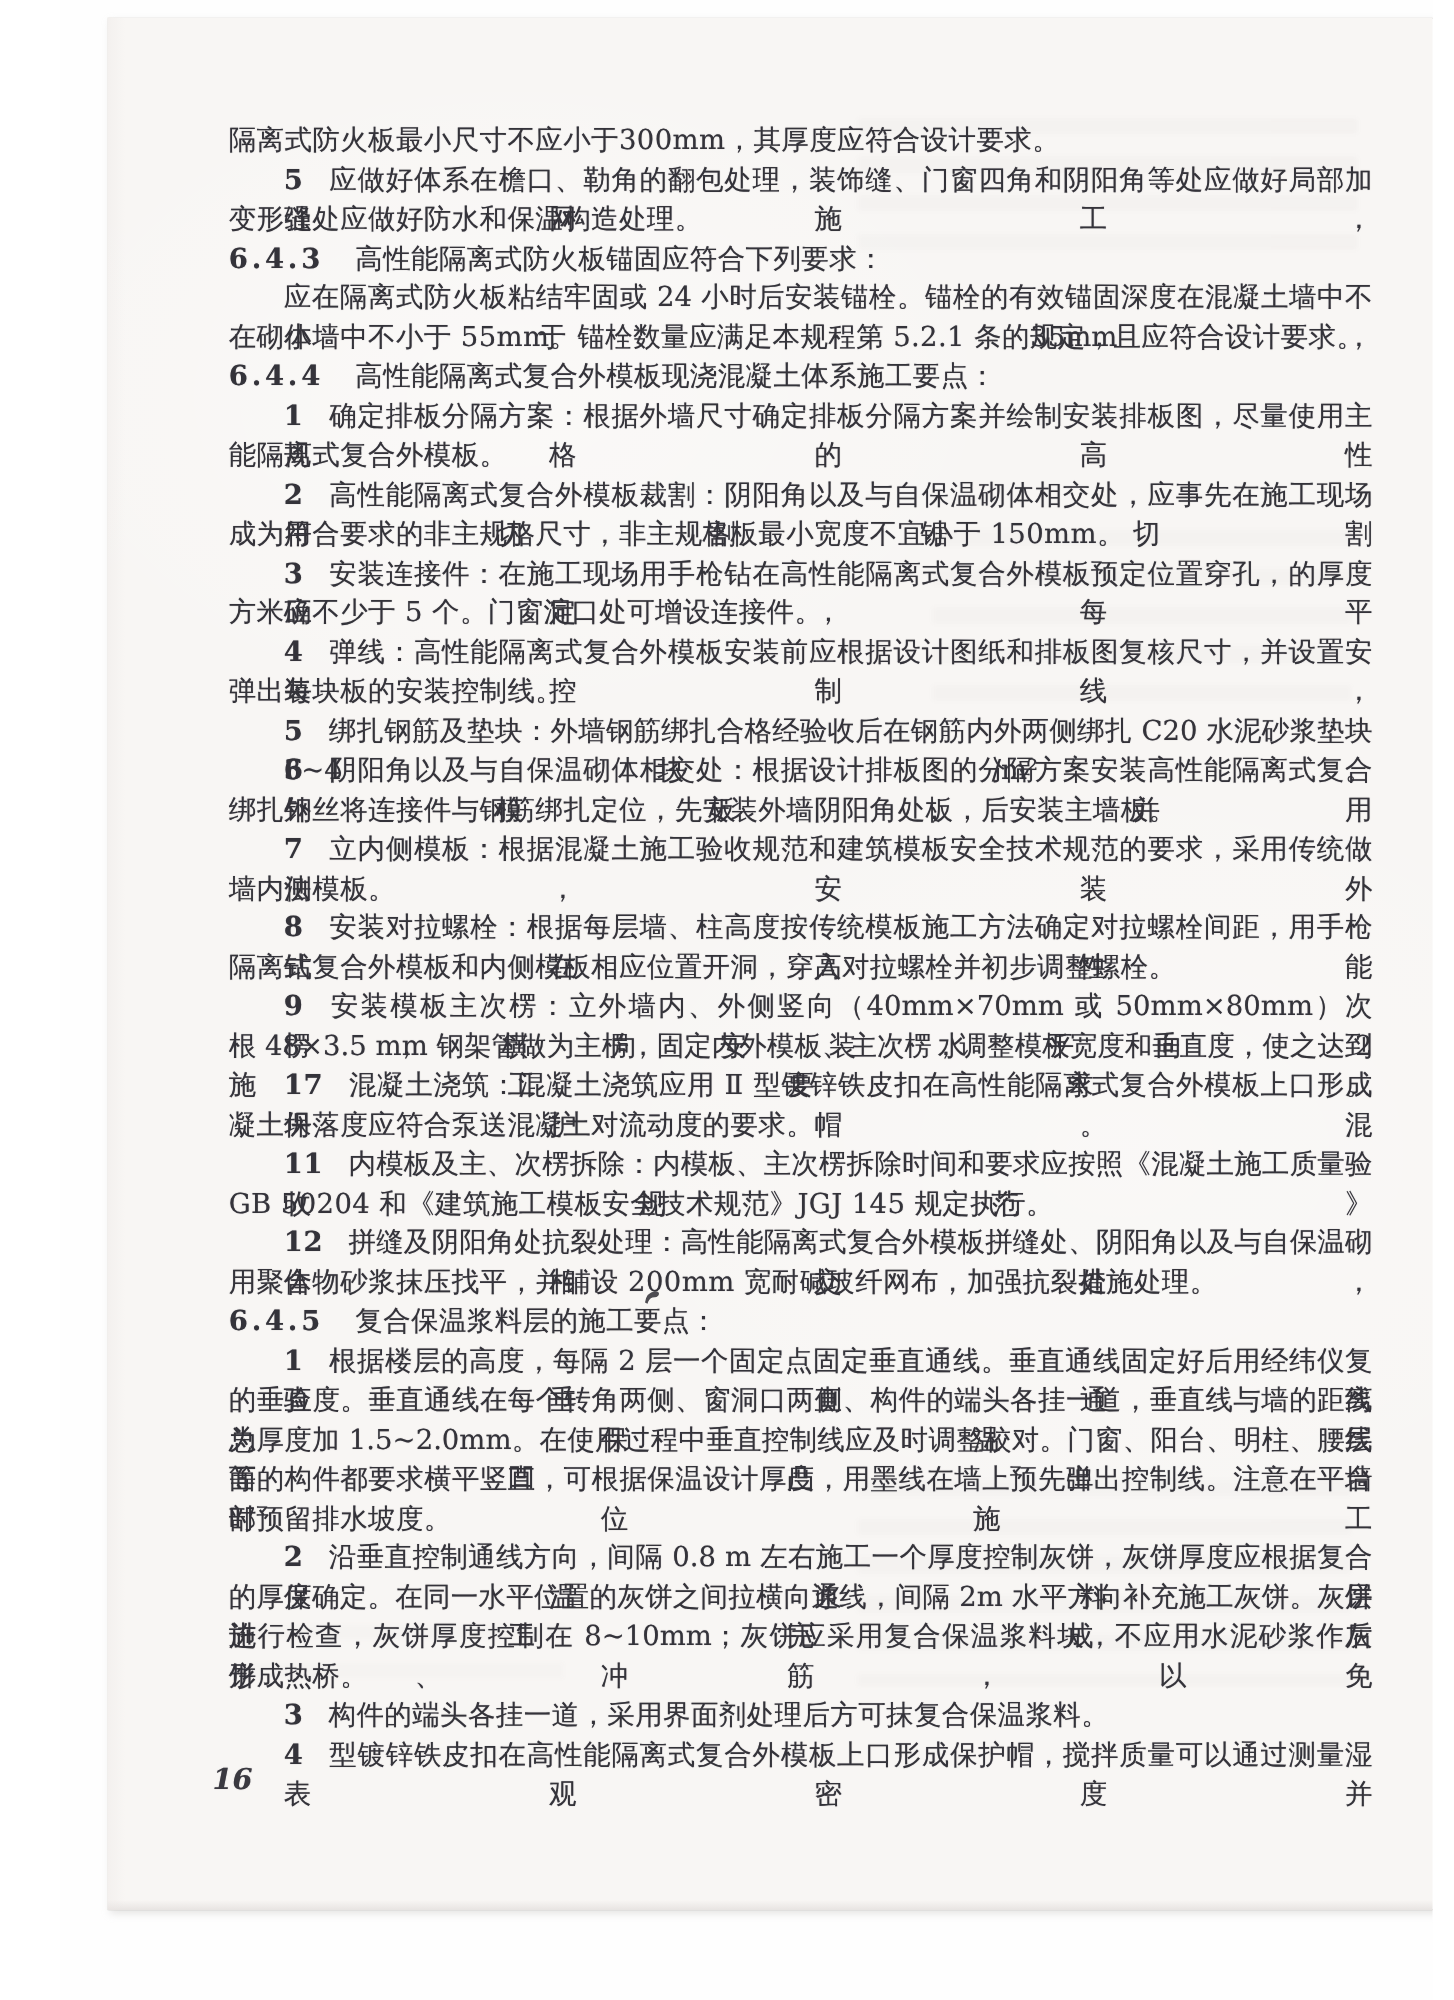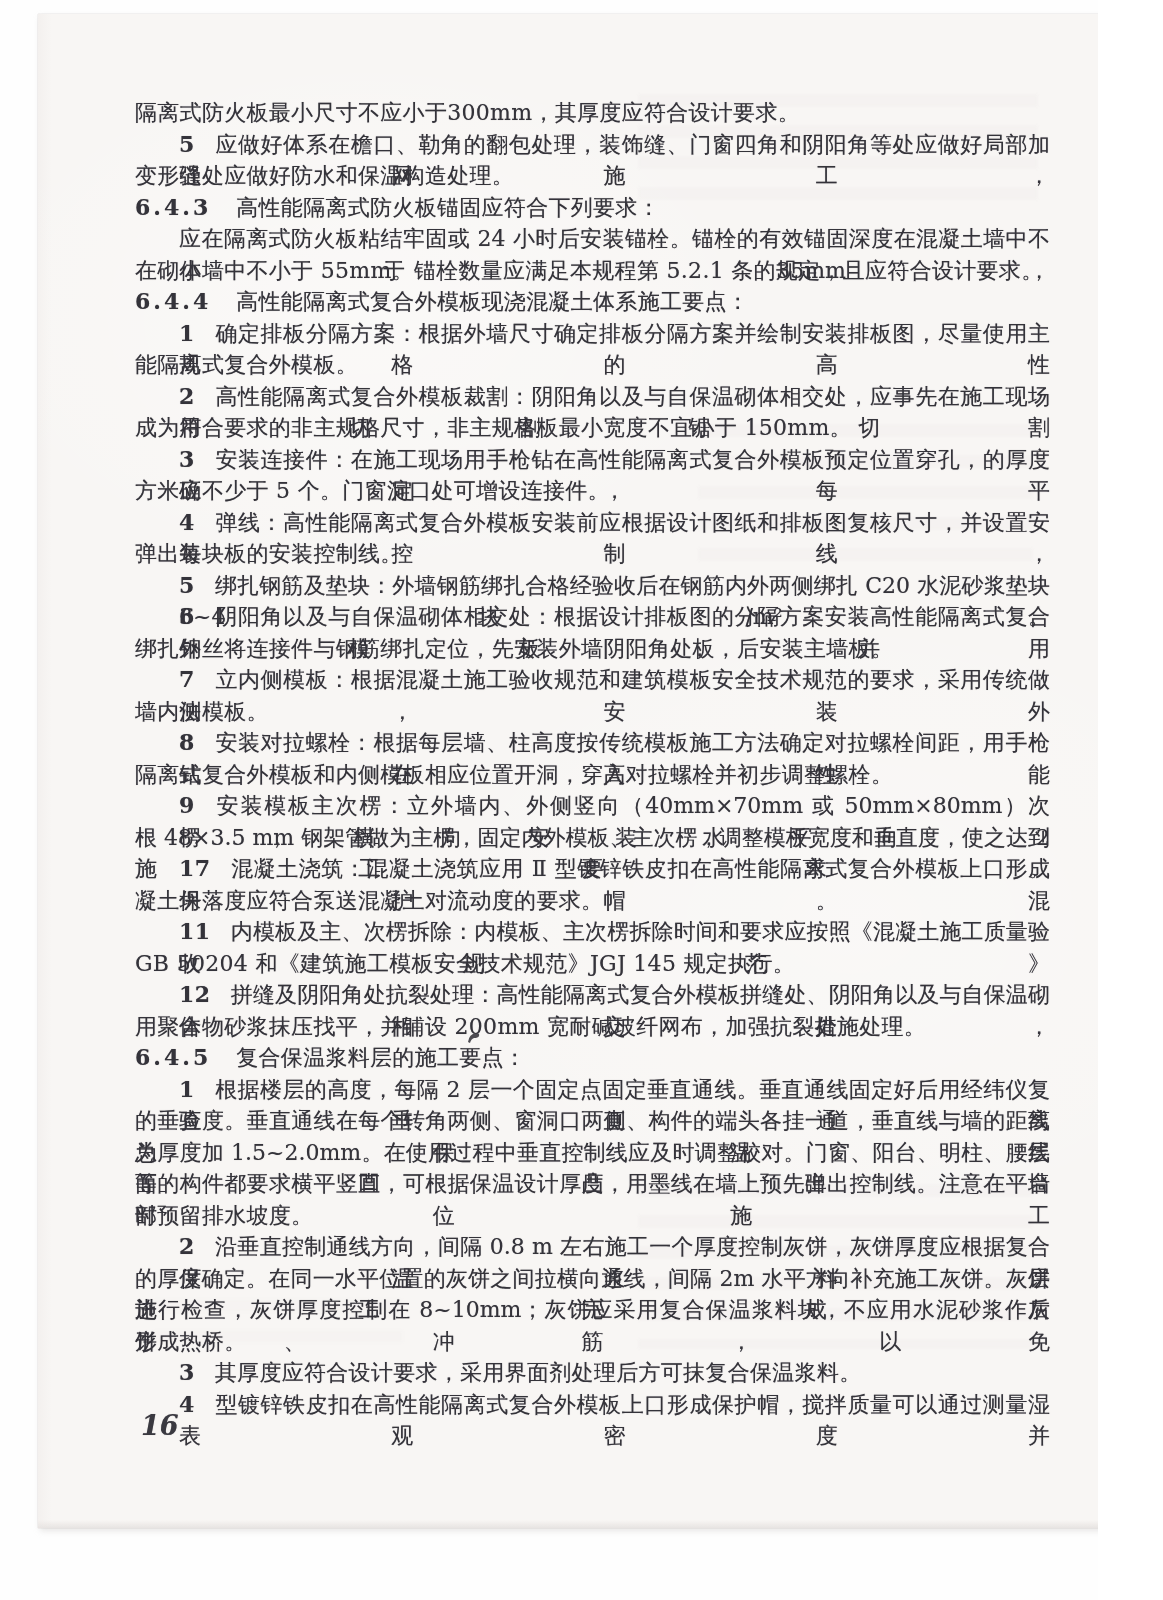--- a/index.html
+++ b/index.html
@@ -1,38 +1,38 @@
 <!DOCTYPE html>
 <html lang="zh"><head>
 <meta charset="utf-8">
 <style>
   html,body{margin:0;padding:0;background:#ffffff;}
   .canvas{position:relative;width:1098px;height:1600px;background:#fefefe;overflow:hidden;
-          font-family:"DejaVu Serif","Liberation Serif",serif;}
+          font-family:"DejaVu Serif","Liberation Serif",serif;margin-left:48px;}
   .page{position:absolute;left:38px;top:14px;width:1084px;height:1514px;
         background:#f8f6f4;
         background-image:
           radial-gradient(ellipse 600px 400px at 30% 20%, rgba(255,255,255,.35), rgba(255,255,255,0) 70%),
           radial-gradient(ellipse 700px 500px at 75% 60%, rgba(255,255,255,.25), rgba(255,255,255,0) 70%),
           linear-gradient(to right, rgba(235,230,228,.35) 0, rgba(0,0,0,0) 14px),
           linear-gradient(to left,  rgba(210,204,202,.45) 0, rgba(0,0,0,0) 10px),
           linear-gradient(to top,   rgba(215,210,208,.5)  0, rgba(0,0,0,0) 8px);
         box-shadow:0 0 1px rgba(160,155,152,.6), 2px 3px 6px rgba(190,185,182,.35);}
   .textblock{position:absolute;left:97px;top:83px;width:915px;color:#34333a;
              font-size:22px;}
   .line{height:31.5px;line-height:31.5px;white-space:nowrap;letter-spacing:.3px;
         text-shadow:0 0 .7px rgba(52,51,58,.55);}
   .line.just{white-space:normal;text-align:justify;text-align-last:justify;text-justify:inter-ideograph;
              letter-spacing:0;}
   .line .num{font-weight:700;margin-right:20px;letter-spacing:.5px;}
   .line.section .num{letter-spacing:3px;margin-right:25px;}
   .line.indent, .line.item{padding-left:44px;}
   .line.section{padding-left:0;}
-  .pagenum{position:absolute;left:103px;top:1396px;font-style:italic;font-weight:700;
-           font-size:27px;color:#3a3940;text-shadow:0 0 .7px rgba(52,51,58,.5);}
+  .pagenum{position:absolute;left:84px;top:1396px;font-style:italic;font-weight:700;
+           font-size:23px;color:#3a3940;text-shadow:0 0 .7px rgba(52,51,58,.5);}
   .ghost{position:absolute;filter:blur(1.6px);opacity:.55;pointer-events:none;
          background:repeating-linear-gradient(to bottom, rgba(150,143,146,.07) 0 13px, rgba(0,0,0,0) 13px 31px);}
   .penmark{position:absolute;left:428px;top:1018px;width:16px;height:13px;}
   .penmark svg{display:block;}
 </style>
 </head>
 <body>
 
 <div class="canvas">
   <div class="page">
@@ -76,21 +76,21 @@
         <div class="line section"><b class="num">6.4.5</b><span>复合保温浆料层的施工要点：</span></div>
         <div class="line item just"><b class="num">1</b><span>根据楼层的高度，每隔 2 层一个固定点固定垂直通线。垂直通线固定好后用经纬仪复验垂直通线</span></div>
         <div class="line cont just"><span>的垂直度。垂直通线在每个转角两侧、窗洞口两侧、构件的端头各挂一道，垂直线与墙的距离为保温层</span></div>
         <div class="line cont just"><span>总厚度加 1.5~2.0mm。在使用过程中垂直控制线应及时调整校对。门窗、阳台、明柱、腰线等凹凸出墙</span></div>
         <div class="line cont just"><span>面的构件都要求横平竖直，可根据保温设计厚度，用墨线在墙上预先弹出控制线。注意在平台部位施工</span></div>
         <div class="line cont"><span>时预留排水坡度。</span></div>
         <div class="line item just"><b class="num">2</b><span>沿垂直控制通线方向，间隔 0.8 m 左右施工一个厚度控制灰饼，灰饼厚度应根据复合保温浆料层</span></div>
         <div class="line cont just"><span>的厚度确定。在同一水平位置的灰饼之间拉横向通线，间隔 2m 水平方向补充施工灰饼。灰饼施工完成后</span></div>
         <div class="line cont just"><span>进行检查，灰饼厚度控制在 8~10mm；灰饼应采用复合保温浆料块，不应用水泥砂浆作灰饼、冲筋，以免</span></div>
         <div class="line cont"><span>形成热桥。</span></div>
-        <div class="line item"><b class="num">3</b><span>其厚度应符合设计要求，采用界面剂处理后方可抹复合保温浆料。</span></div>
+        <div class="line item"><b class="num">3</b><span>构件的端头各挂一道，采用界面剂处理后方可抹复合保温浆料。</span></div>
         <div class="line item just"><b class="num">4</b><span>型镀锌铁皮扣在高性能隔离式复合外模板上口形成保护帽，搅拌质量可以通过测量湿表观密度并</span></div>
       </div>
 
     <span class="penmark">
       <svg width="16" height="13" viewBox="0 0 16 13">
         <path d="M2 10 Q3 2 10 1 Q14 1 13 4 Q12 6 8 6 Q5 7 4 11 Z" fill="#3b3a40" opacity="0.9"></path>
       </svg>
     </span>
 
     <div class="pagenum">16</div>

